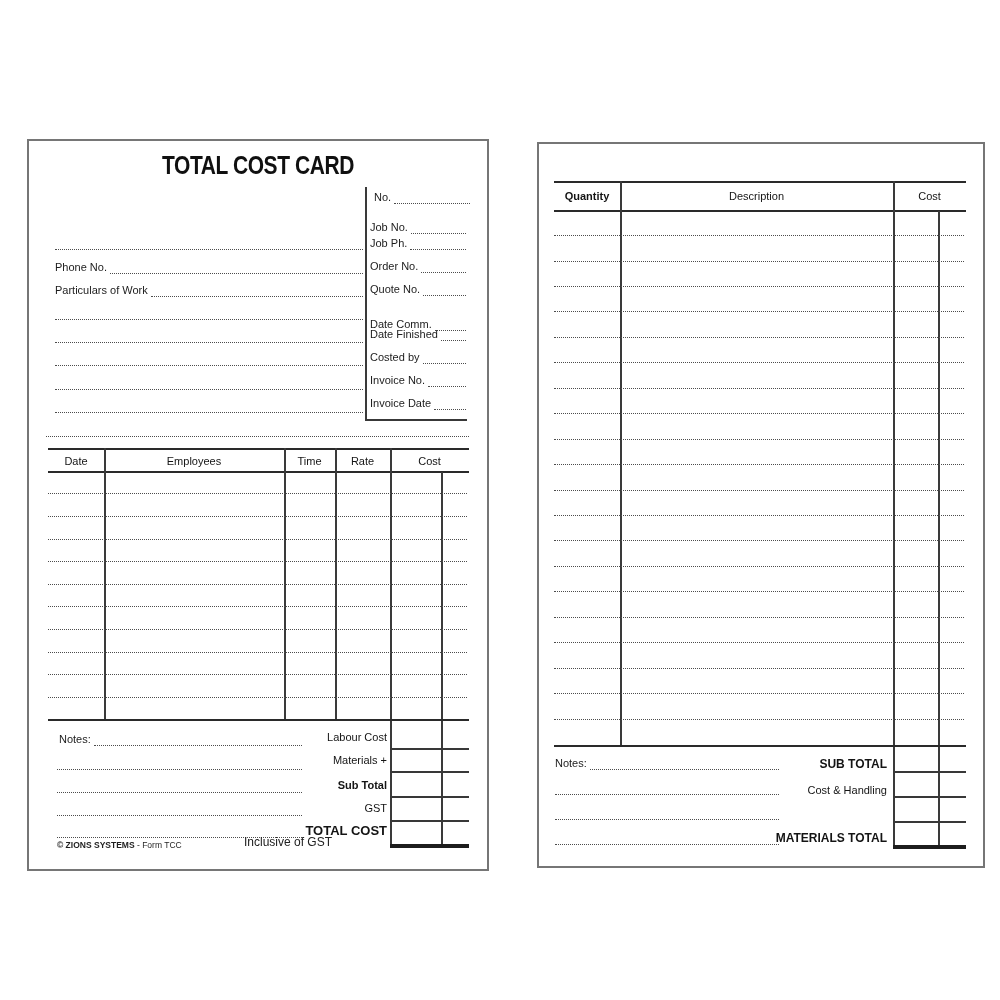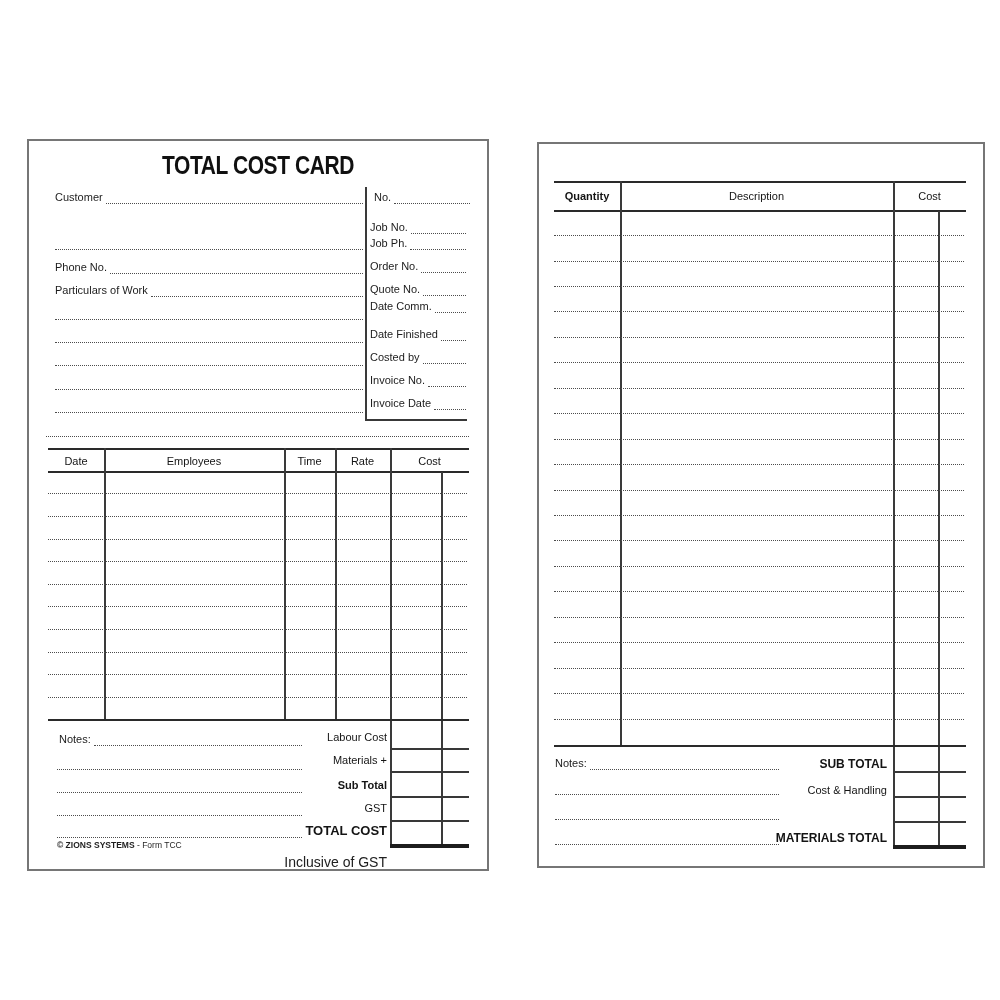--- a/index.html
+++ b/index.html
@@ -24,36 +24,32 @@
     transform:scaleX(.84);transform-origin:50% 50%;line-height:28px;
   }
   .title-mat{
     position:absolute;top:11px;left:0;width:444px;text-align:center;
     font-size:15px;font-weight:bold;letter-spacing:1.5px;color:#161616;line-height:18px;
   }
   .th{position:absolute;font-size:11px;text-align:center;color:#141414;line-height:16px;}
   .tlabel{position:absolute;text-align:right;font-size:11px;color:#141414;line-height:13px;}
   .tlabel.bold{font-weight:bold;}
   .tlabel.big{font-size:13px;}
-  .sublabel{position:absolute;text-align:right;font-size:14px;color:#202020;line-height:9px;margin-top:20px;}
+  .sublabel{position:absolute;text-align:center;font-size:12px;color:#202020;line-height:9px;}
   .footer{position:absolute;font-size:8.5px;color:#1e1e1e;line-height:10px;}
   .footer b{font-weight:bold;}
 </style>
 </head>
 <body>
 
 <div class="form" style="left:27px;top:139px;width:462px;height:732px;">
 
   <div class="title-tcc">TOTAL COST CARD</div>
 
   <div class="layer">
-      <div class="field-row" style="left: 26px; width: 308px; height: 15px; top: 48px;">
-        <span class="flabel">Customer</span>
-        <div class="fill"></div>
-      </div>
       <div class="field-row" style="left: 26px; width: 308px; height: 15px; top: 94.4px;">
         <div class="fill"></div>
       </div>
       <div class="field-row" style="left: 26px; width: 308px; height: 15px; top: 117.6px;">
         <span class="flabel">Phone No.</span>
         <div class="fill"></div>
       </div>
       <div class="field-row" style="left: 26px; width: 308px; height: 15px; top: 140.8px;">
         <span class="flabel">Particulars of Work</span>
         <div class="fill"></div>
@@ -91,21 +87,21 @@
         <div class="fill"></div>
       </div>
       <div class="field-row" style="left: 341px; width: 96px; height: 15px; top: 116.7px;">
         <span class="flabel">Order No.</span>
         <div class="fill"></div>
       </div>
       <div class="field-row" style="left: 341px; width: 96px; height: 15px; top: 139.6px;">
         <span class="flabel">Quote No.</span>
         <div class="fill"></div>
       </div>
-      <div class="field-row" style="left: 341px; width: 96px; height: 15px; top: 157px;">
+      <div class="field-row" style="left: 341px; width: 96px; height: 15px; top: 175px;">
         <span class="flabel">Date Comm.</span>
         <div class="fill"></div>
       </div>
       <div class="field-row" style="left: 341px; width: 96px; height: 15px; top: 185.4px;">
         <span class="flabel">Date Finished</span>
         <div class="fill"></div>
       </div>
       <div class="field-row" style="left: 341px; width: 96px; height: 15px; top: 208.3px;">
         <span class="flabel">Costed by</span>
         <div class="fill"></div>

